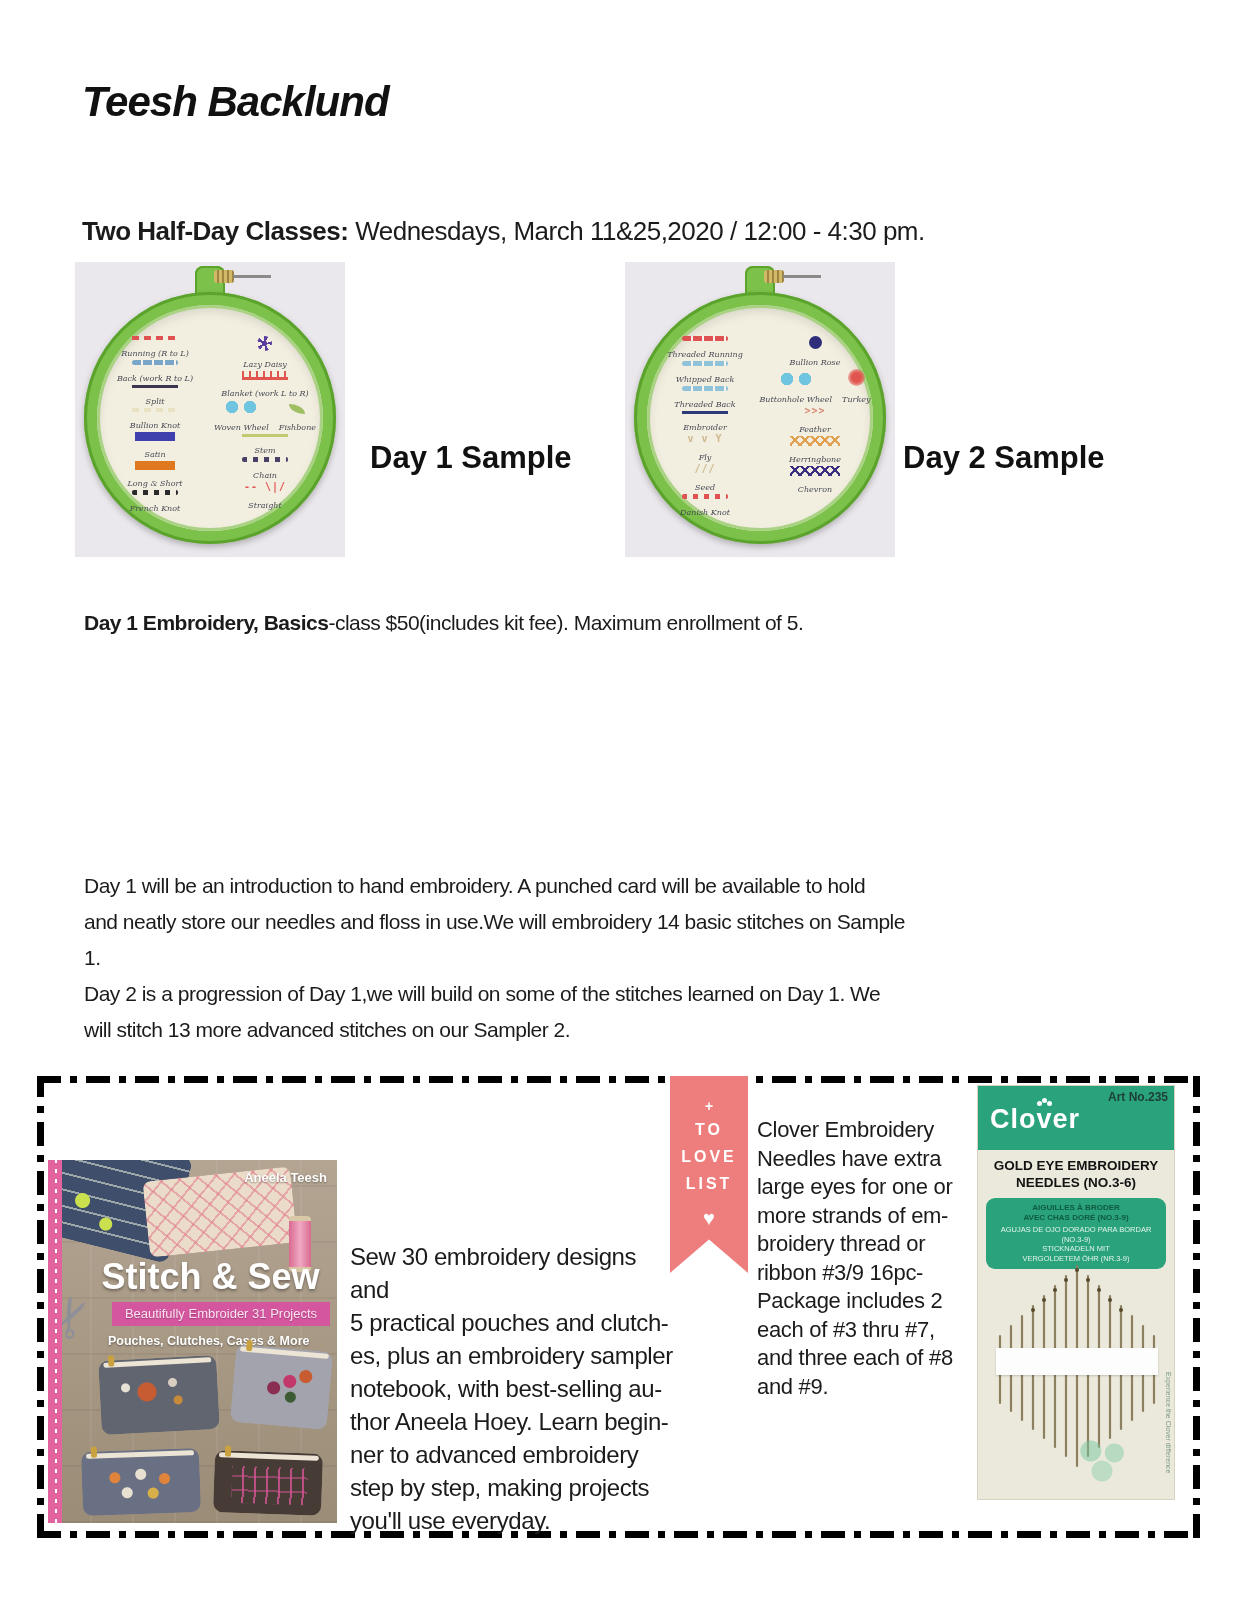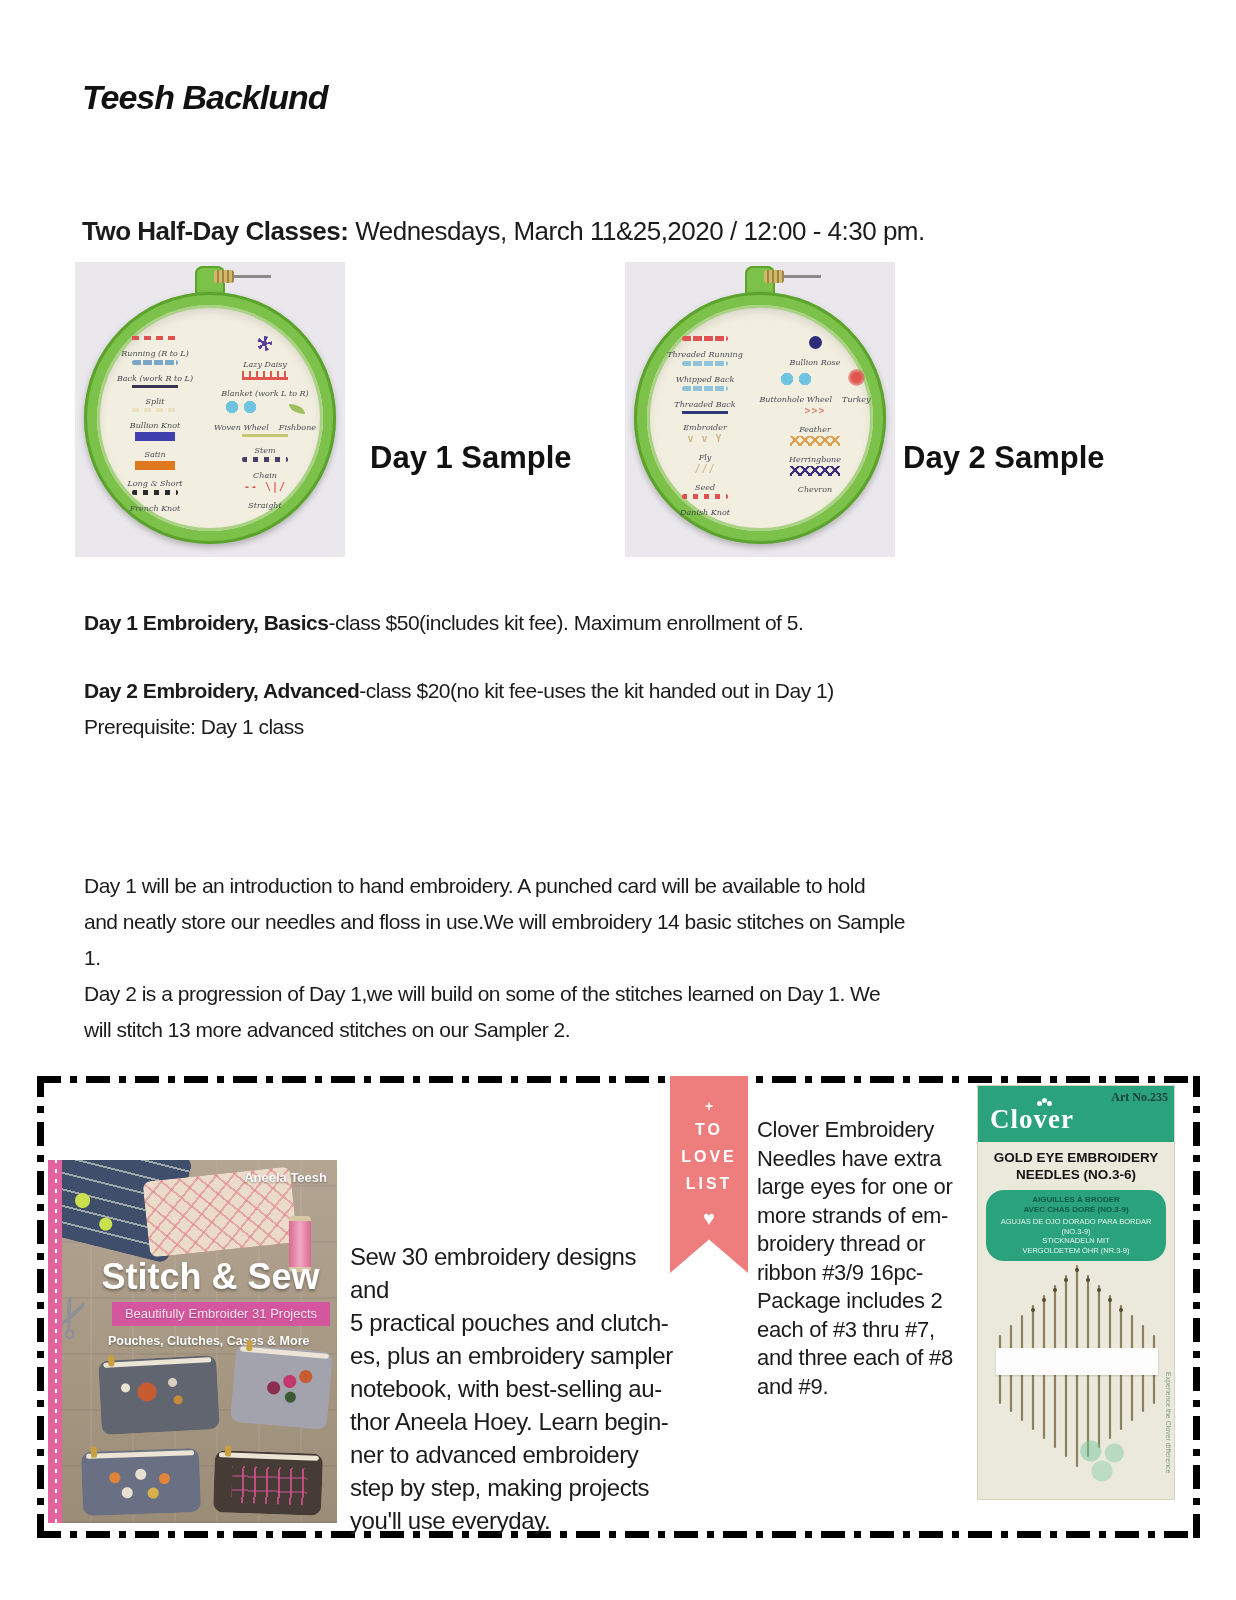--- a/index.html
+++ b/index.html
@@ -2,21 +2,21 @@
 <html><head>
 <meta charset="utf-8">
 <style>
   html,body{margin:0;padding:0;background:#fff;}
   .page{position:relative;width:1236px;height:1600px;background:#fff;overflow:hidden;
         font-family:"Liberation Sans",sans-serif;color:#1b1b1b;}
   .abs{position:absolute;}
   .b{font-weight:bold;}
 
   
-  .title{left:82px;top:78px;font-size:34px;font-weight:bold;font-style:italic;letter-spacing:-1px;color:#111;}
+  .title{left:82px;top:78px;font-size:42px;font-weight:bold;font-style:italic;letter-spacing:-1px;color:#111;}
   .heading{left:82px;top:164px;font-size:29px;font-weight:bold;white-space:pre-wrap;color:#111;}
   .schedule{left:82px;top:216px;font-size:26px;letter-spacing:-0.5px;}
 
   
   .photo{position:absolute;width:270px;height:295px;background:#eae8ec;}
   .photo1{left:75px;top:262px;}
   .photo2{left:625px;top:262px;}
   .screwpost{position:absolute;top:4px;left:50%;transform:translateX(-50%);width:30px;height:34px;
              background:#7cc24a;border-radius:8px 8px 0 0;box-shadow:inset 0 0 0 2px #5ba32c;}
   .brass{position:absolute;top:8px;left:calc(50% + 4px);width:20px;height:13px;border-radius:3px;
@@ -138,27 +138,27 @@
 
   
   .ribbon{left:670px;top:1076px;width:78px;height:197px;background:#ee7e7e;color:#fff;text-align:center;
     clip-path:polygon(0 0,100% 0,100% 100%,50% 83%,0 100%);}
   .rb-plus{margin-top:22px;font-size:14px;font-weight:bold;opacity:.95;}
   .rb-lines{margin-top:2px;font-size:16px;font-weight:bold;letter-spacing:3px;line-height:27px;white-space:pre-line;}
   .rb-heart{margin-top:10px;font-size:20px;}
 
   
   .pkg{left:977px;top:1085px;width:198px;height:415px;background:#ebe9dc;border:1px solid #d6d3bf;box-sizing:border-box;}
-  .pkg-top{position:relative;height:56px;background:#2aa37d;font-family:Liberation Serif, serif;}
+  .pkg-top{position:relative;height:64px;background:#2aa37d;}
   .pkg-artno{position:absolute;top:4px;right:6px;font-size:12px;color:#1c4034;font-weight:bold;}
   .pkg-brand{position:absolute;top:18px;left:12px;color:#fff;font-size:27px;font-weight:bold;letter-spacing:1px;}
   .pkg-trefoil{position:absolute;top:12px;left:64px;width:5px;height:5px;border-radius:50%;background:#fff;
     box-shadow:-5px 3px 0 #fff,5px 3px 0 #fff;}
   .pkg-title{margin-top:7px;text-align:center;font-size:13.5px;font-weight:bold;color:#131313;line-height:17px;white-space:pre-line;}
-  .pkg-multi{margin:7px 8px 0;background:#2aa37d;border-radius:18px;padding:5px 2px 6px;text-align:center;}
+  .pkg-multi{margin:7px 8px 0;background:#2aa37d;border-radius:9px;padding:5px 2px 6px;text-align:center;}
   .pkg-multi-dark{font-size:8px;font-weight:bold;color:#0f5a3e;line-height:10px;white-space:pre-line;}
   .pkg-multi-pale{font-size:7.5px;color:#e3f4ea;line-height:9.5px;white-space:pre-line;margin-top:2px;}
   .pkg-needles{position:absolute;left:0;top:150px;}
   .pkg-band{position:absolute;left:18px;top:262px;width:162px;height:27px;background:#fdfdfd;
     box-shadow:0 1px 2px rgba(0,0,0,.18);}
   .pkg-side{position:absolute;right:2px;bottom:26px;writing-mode:vertical-rl;font-size:7px;color:#7d9a85;}
   .pkg-wm{position:absolute;left:96px;bottom:14px;width:56px;height:50px;
     background:radial-gradient(circle at 30% 32%,rgba(120,200,160,.5) 0 10px,transparent 11px),
                radial-gradient(circle at 72% 36%,rgba(120,200,160,.45) 0 9px,transparent 10px),
                radial-gradient(circle at 50% 72%,rgba(120,200,160,.4) 0 10px,transparent 11px);}
@@ -309,21 +309,20 @@
           </div>
       </div>
     </div>
   </div>
 
   <div class="caption cap1">Day 1 Sample</div>
   <div class="caption cap2">Day 2 Sample</div>
 
   <div class="para p-day1"><span class="b">Day 1 Embroidery, Basics</span><span>-class $50(includes kit fee). Maximum enrollment of 5.</span></div>
 
-  <div class="para p-day2"><span class="b">Day 2 Embroidery, Advanced</span><span>-class $20(no kit fee-uses the kit handed out in Day 1)</span><br><span>Prerequisite: Day 1 class</span></div>
 
 
   <div class="para p-desc">Day 1 will be an introduction to hand embroidery. A punched card will be available to hold
 and neatly store our needles and floss in use.We will embroidery 14 basic stitches on Sample
 1.
 Day 2 is a progression of Day 1,we will build on some of the stitches learned on Day 1. We
 will stitch 13 more advanced stitches on our Sampler 2.</div>
 
   <div class="abs dbox">
     <div class="db-t"></div>

